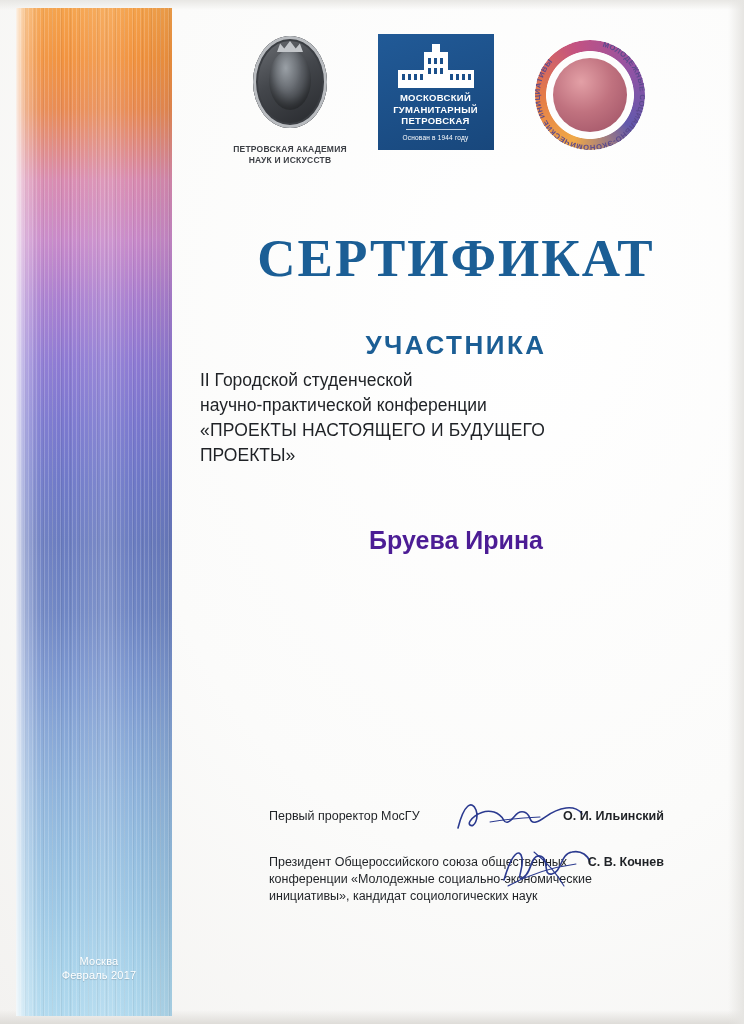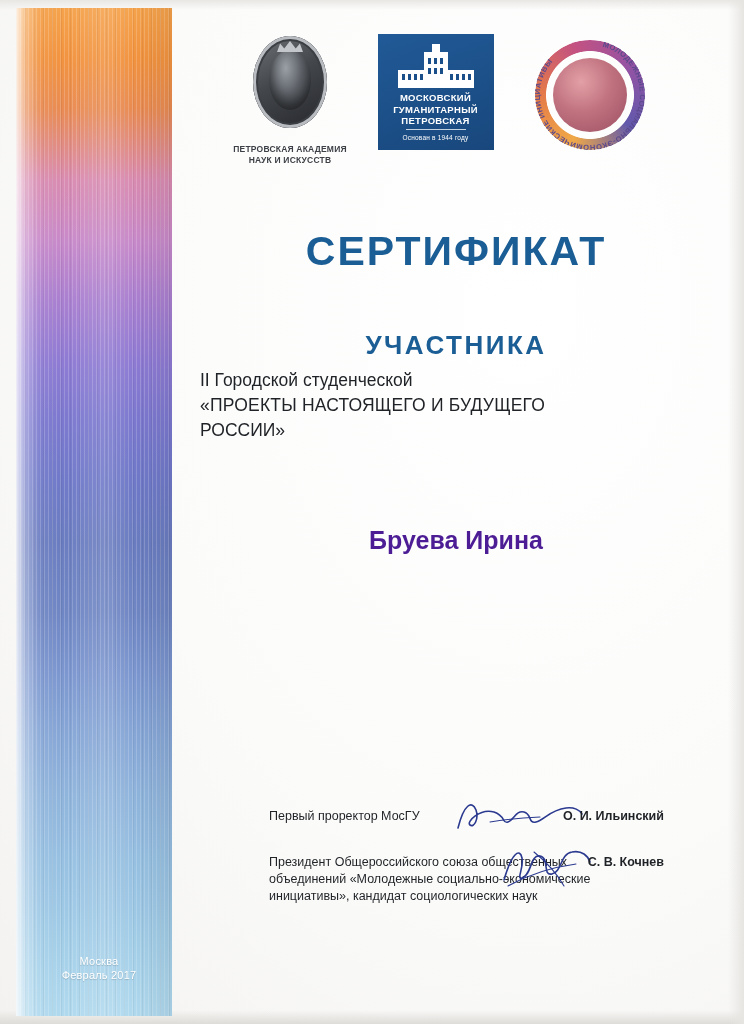--- a/index.html
+++ b/index.html
@@ -216,25 +216,26 @@
     position: absolute; inset: 0;
     border-radius: 50%;
   }
 
   
   .title {
     position: absolute;
     left: 186px; top: 228px;
     width: 540px;
     text-align: center;
-    font-size: 41px;
+    font-size: 53px;
     font-weight: bold;
     letter-spacing: 2px;
     color: #1d5f96;
     color: #1b5e95;
+    font-family: Liberation Serif, serif;
   }
   .subtitle {
     position: absolute;
     left: 186px; top: 330px;
     width: 540px;
     text-align: center;
     font-size: 26px;
     font-weight: bold;
     letter-spacing: 2.5px;
     color: #1b5e95;
@@ -379,22 +380,23 @@
         </svg>
       </div>
     </div>
   </div>
 
   <div class="title">СЕРТИФИКАТ</div>
   <div class="subtitle">УЧАСТНИКА</div>
 
   <div class="conf">
     <div>II Городской студенческой</div>
+    <div>научно-практической конференции</div>
     <div class="line3">«ПРОЕКТЫ НАСТОЯЩЕГО И БУДУЩЕГО</div>
-    <div>РОССИИ»</div>
+    <div>ПРОЕКТЫ»</div>
   </div>
 
   <div class="recipient">Бруева Ирина</div>
 
   <div class="signatures">
 
     <div class="sig-row r1">
       <div class="sig-left">Первый проректор МосГУ</div>
       <svg class="sig-mark" viewBox="0 0 130 34">
         <path class="stroke" d="M4,30 C10,6 18,2 22,12 C25,21 20,30 16,27 C12,24 26,10 40,14 C52,18 48,26 54,24 C60,22 62,12 70,14 C78,16 74,26 82,24 C90,22 96,12 112,10 C120,9 126,12 128,16"></path>
@@ -405,19 +407,19 @@
 
 
     <div class="sig-row r3">
       <div class="sig-left">Президент Общероссийского союза общественных</div>
       <svg class="sig-mark" viewBox="0 0 96 44">
         <path class="stroke" d="M6,34 C14,6 22,2 24,12 C26,22 18,34 24,32 C34,29 32,8 42,10 C52,12 44,30 54,28 C64,26 62,8 74,6 C84,4 90,10 92,16"></path>
         <path class="stroke-thin" d="M10,40 C28,30 48,22 78,18"></path>
         <path class="stroke-thin" d="M36,6 C46,14 58,26 66,40"></path>
       </svg>
       <div class="sig-name">С. В. Кочнев</div>
-      <div>объединений «Молодежные социально-экономические</div>
+      <div>конференции «Молодежные социально-экономические</div>
       <div>инициативы», кандидат социологических  наук</div>
     </div>
 
   </div>
 
 </div>
 
 </body></html>

